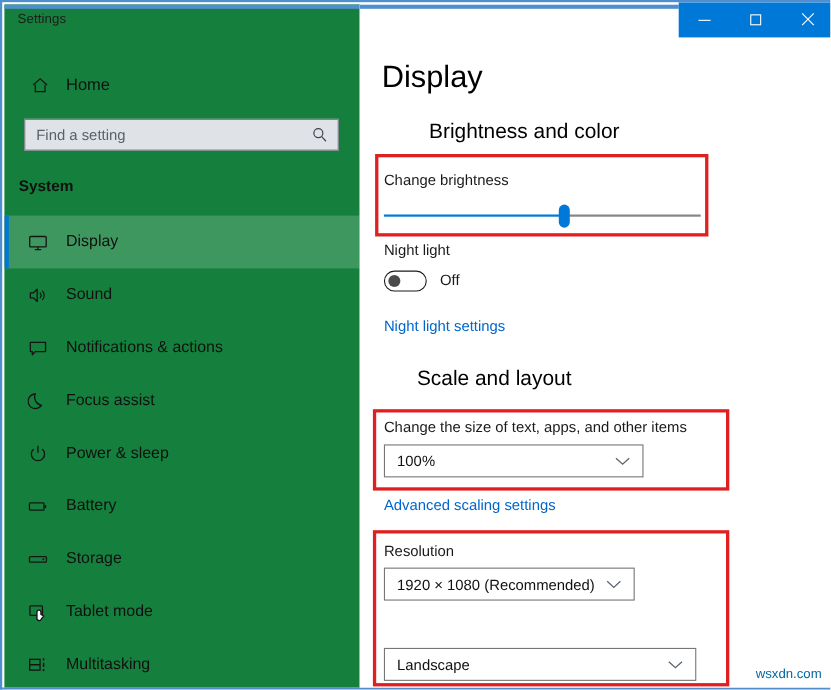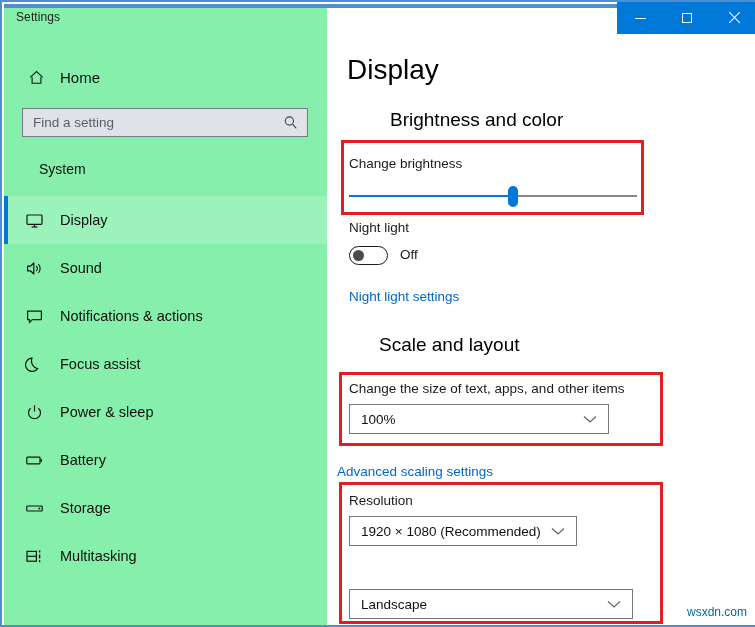--- a/index.html
+++ b/index.html
@@ -85,21 +85,21 @@
   .glyph-close:before { transform: rotate(45deg); }
   .glyph-close:after  { transform: rotate(-45deg); }
 
   
   #sidebar {
     position: absolute;
     left: 2px;
     top: 2px;
     width: 323px;
     height: 623px;
-    background: #86efac;
+    background: #15803d;
     box-sizing: border-box;
     overflow: hidden;
   }
   #sidebar-top-strip {
     position: absolute;
     left: 0; top: 0;
     width: 323px;
     height: 4px;
     background: #4f8fd0;
   }
@@ -152,24 +152,24 @@
   }
   #search-input::placeholder { color: #5a6069; opacity: 1; }
   #search-icon {
     margin-left: auto;
     margin-right: 9px;
     display: flex;
   }
 
   #section-title {
     position: absolute;
-    left: 35px;
+    left: 13px;
     top: 157px;
     font-size: 14px;
-    font-weight: normal;
+    font-weight: bold;
     color: #101010;
   }
 
   #navlist {
     position: absolute;
     left: 0;
     top: 192px;
     width: 323px;
   }
   .nav-item {
@@ -331,22 +331,22 @@
   .combo-value {
     font-size: 13.5px;
     color: #111111;
     margin-left: 11px;
   }
   .combo-arrow {
     margin-left: auto;
     margin-right: 11px;
     display: flex;
   }
-  #combo-scale { left: 22px; top: 400px; width: 260px; }
-  #advanced-scaling-link { left: 10px; top: 448px; margin-top: 12px; }
+  #combo-scale { left: 22px; top: 400px; width: 236px; }
+  #advanced-scaling-link { left: 22px; top: 448px; }
 
   #resolution-label { left: 22px; top: 489px; }
   #combo-resolution { left: 22px; top: 512px; width: 228px; }
   #orientation-label { left: 32px; top: 559px; margin-top: 36px; }
   #combo-orientation { left: 22px; top: 585px; width: 284px; }
 
   
   .redbox {
     position: absolute;
     border: 3px solid #e02020;
@@ -470,20 +470,30 @@
         <span class="nav-accent"></span>
         <span class="nav-icon">
           <svg width="19" height="19" viewBox="0 0 19 19">
             <rect x="1.8" y="7.0" width="15.4" height="5.0" rx="0.8" fill="none" stroke="#141414" stroke-width="1.2"></rect>
             <circle cx="14.4" cy="9.5" r="0.9" fill="#141414"></circle>
           </svg>
         </span>
         <span class="nav-label">Storage</span>
       </div>
 
+      <div class="nav-item">
+        <span class="nav-accent"></span>
+        <span class="nav-icon">
+          <svg width="19" height="19" viewBox="0 0 19 19">
+            <rect x="2.2" y="3.8" width="11.4" height="8.6" rx="0.8" fill="none" stroke="#141414" stroke-width="1.2"></rect>
+            <path d="M8.6 9.4 L8.6 14.4 A2 2 0 0 0 12.6 15.6 L14.8 13.0 L12.2 11.6 L12.2 9.4 A1.8 1.8 0 0 0 8.6 9.4 Z" fill="#ffffff" stroke="#141414" stroke-width="1.2" stroke-linejoin="round"></path>
+          </svg>
+        </span>
+        <span class="nav-label">Tablet mode</span>
+      </div>
 
       <div class="nav-item">
         <span class="nav-accent"></span>
         <span class="nav-icon">
           <svg width="19" height="19" viewBox="0 0 19 19">
             <rect x="2.0" y="4.4" width="9.4" height="9.8" fill="none" stroke="#141414" stroke-width="1.2"></rect>
             <line x1="2.0" y1="9.3" x2="11.4" y2="9.3" stroke="#141414" stroke-width="1.2"></line>
             <line x1="14.6" y1="3.4" x2="14.6" y2="5.4" stroke="#141414" stroke-width="1.4"></line>
             <line x1="14.6" y1="7.6" x2="14.6" y2="11.4" stroke="#141414" stroke-width="1.4"></line>
             <line x1="14.6" y1="13.2" x2="14.6" y2="15.2" stroke="#141414" stroke-width="1.4"></line>

